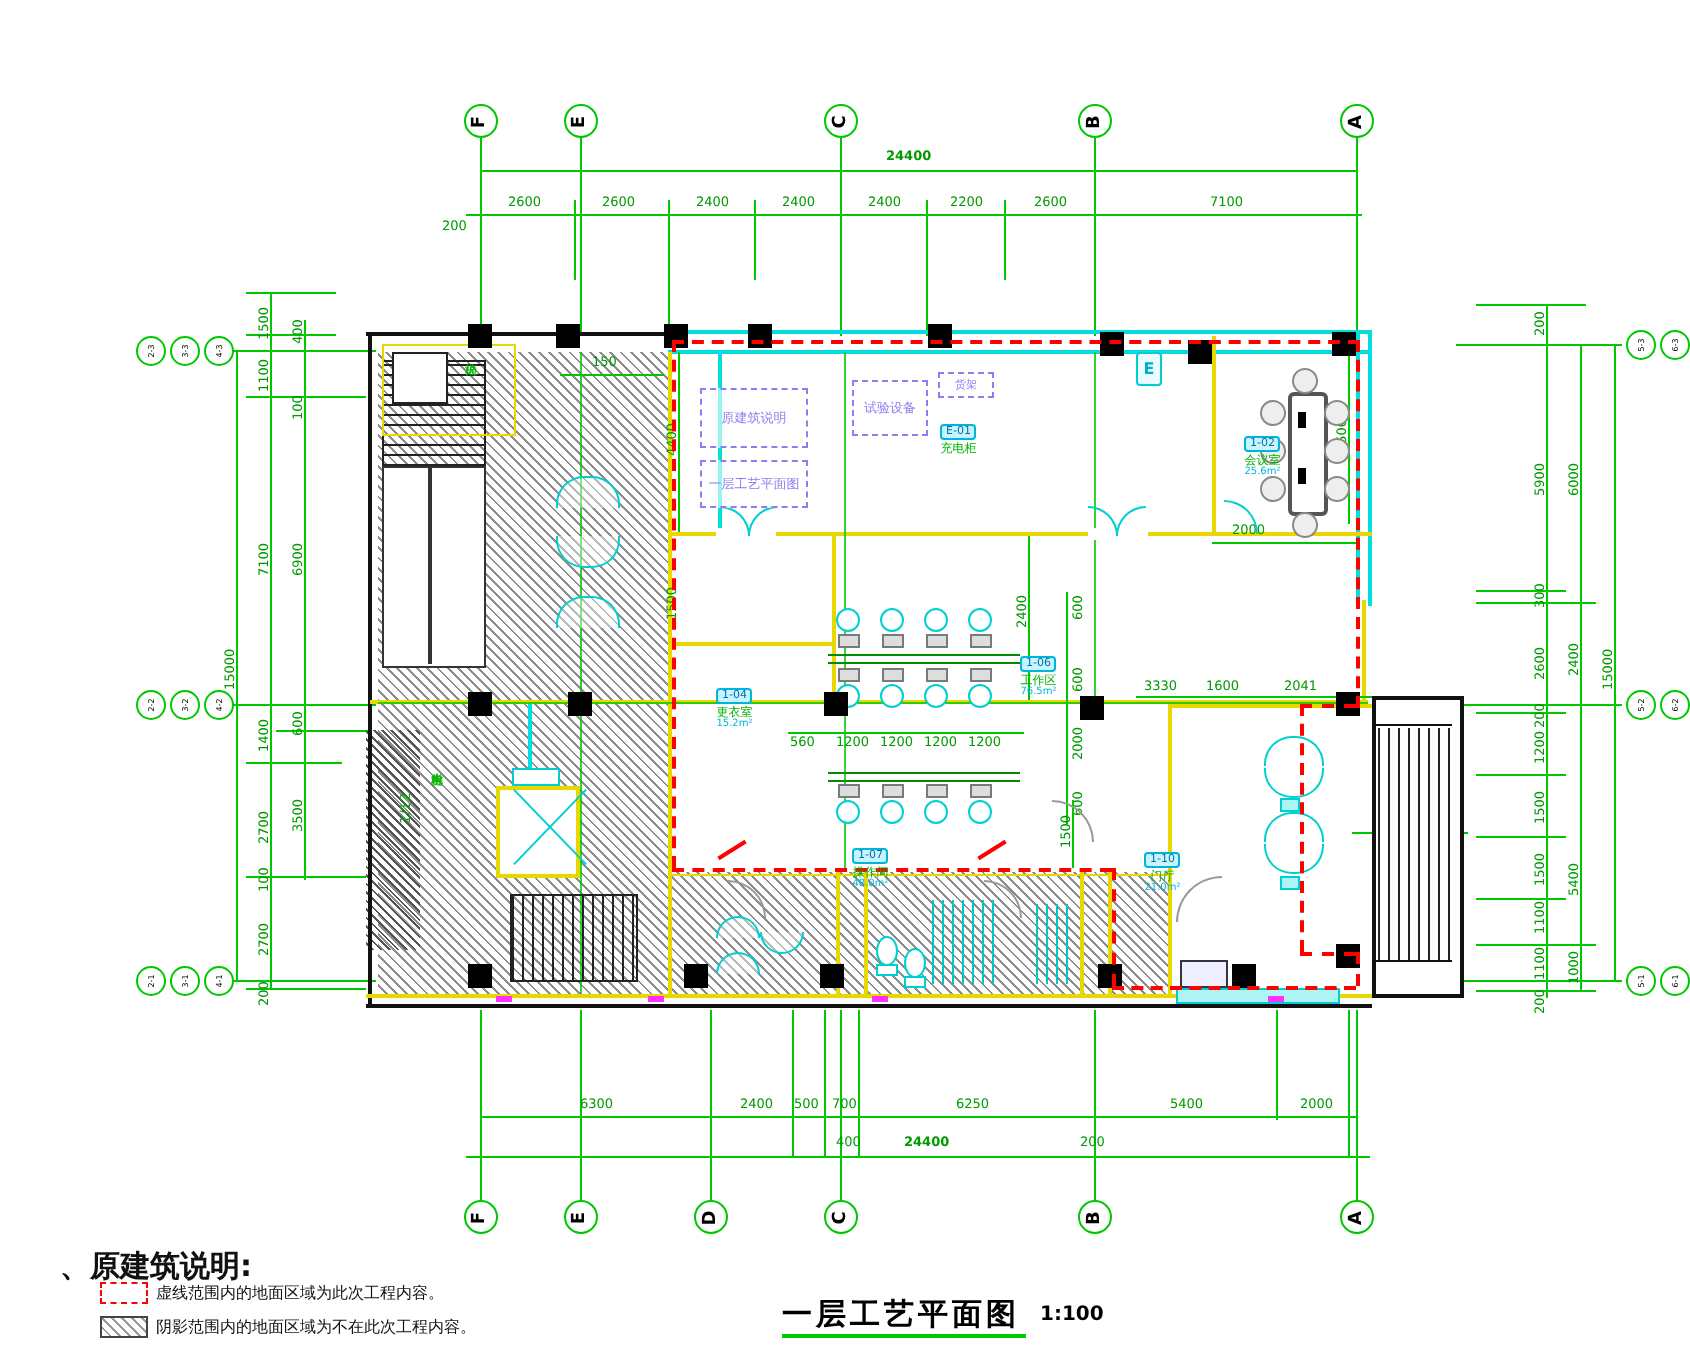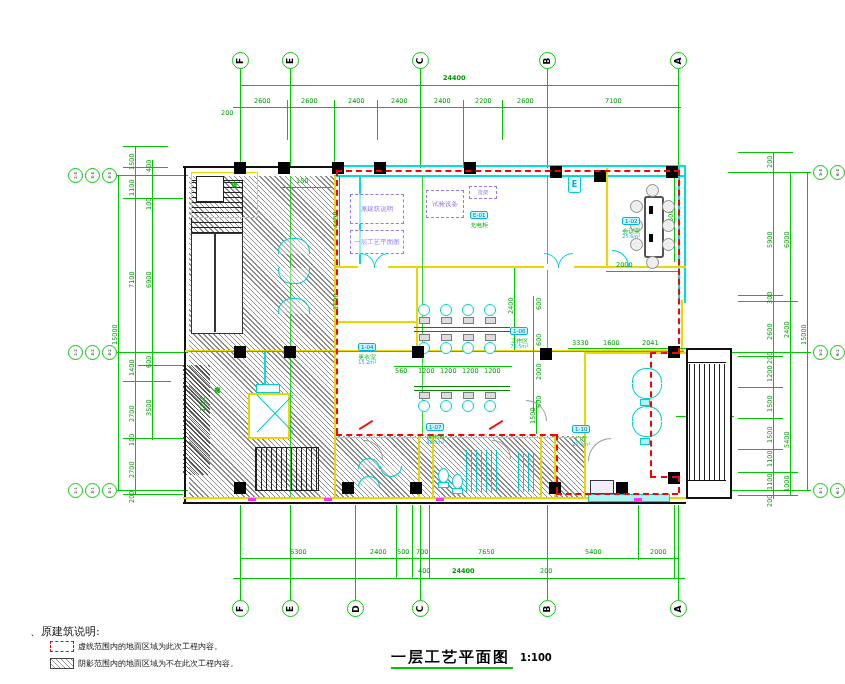--- a/index.html
+++ b/index.html
@@ -56,21 +56,21 @@
   .arcTL{position:absolute;border-top:1px solid #00cfcf;border-left:1px solid #00cfcf;border-radius:100% 0 0 0;z-index:3;}
   .garcTR{position:absolute;border-top:1px solid #999;border-right:1px solid #999;border-radius:0 100% 0 0;z-index:3;}
   .garcTL{position:absolute;border-top:1px solid #999;border-left:1px solid #999;border-radius:100% 0 0 0;z-index:3;}
   .fanU{position:absolute;width:28px;height:14px;border:1px solid #00cfcf;border-bottom:none;border-radius:14px 14px 0 0;z-index:4;background:rgba(255,255,255,.4);}
   .fanD{position:absolute;width:28px;height:14px;border:1px solid #00cfcf;border-top:none;border-radius:0 0 14px 14px;z-index:4;background:rgba(255,255,255,.4);}
   
   .treadH{position:absolute;background:repeating-linear-gradient(0deg,#222 0 1px,rgba(0,0,0,0) 1px 5px);border:1px solid #222;z-index:2;}
   .treadV{position:absolute;background:repeating-linear-gradient(90deg,#222 0 1px,rgba(0,0,0,0) 1px 5px);border:1px solid #222;z-index:2;}
   .grate{position:absolute;background:repeating-linear-gradient(90deg,#00c8c8 0 1px,rgba(0,0,0,0) 1px 5px);z-index:3;}
   
-  .legend-h{position:absolute;color:#111;font-size:11px;font-weight:normal;}
+  .legend-h{position:absolute;color:#111;font-size:15px;font-weight:bold;}
   .legend-t{position:absolute;color:#111;font-size:8px;}
   .sw-red{position:absolute;width:22px;height:9px;border:1.5px dashed #ff0000;background:#fff;}
   .sw-hatch{position:absolute;width:22px;height:9px;border:1px solid #444;
             background:repeating-linear-gradient(45deg,#fff 0 2.5px,#999 2.5px 3.5px);}
   .title{position:absolute;color:#000;font-size:15px;font-weight:bold;letter-spacing:2px;}
   .title-scale{position:absolute;color:#000;font-size:10px;font-weight:bold;}
   .gtxt{position:absolute;color:#00b400;font-size:6px;line-height:6.5px;white-space:nowrap;z-index:8;}
   .vtxt{writing-mode:vertical-rl;}
 </style>
 </head>
@@ -128,21 +128,21 @@
   <div class="gv" style="left:384px;top:505px;height:73px;"></div>
   <div class="gv" style="left:401px;top:505px;height:73px;"></div>
   <div class="gv" style="left:610px;top:505px;height:55px;"></div>
   <div class="gv" style="left:646px;top:505px;height:73px;"></div>
   <div class="gh" style="left:212px;top:558px;width:438px;"></div>
   <div class="gh" style="left:205px;top:578px;width:452px;"></div>
   <div class="d" style="left:262px;top:549px;">6300</div>
   <div class="d" style="left:342px;top:549px;">2400</div>
   <div class="d" style="left:369px;top:549px;">500</div>
   <div class="d" style="left:388px;top:549px;">700</div>
-  <div class="d" style="left:450px;top:549px;">7650</div>
+  <div class="d" style="left:450px;top:549px;">6250</div>
   <div class="d" style="left:557px;top:549px;">5400</div>
   <div class="d" style="left:622px;top:549px;">2000</div>
   <div class="d" style="left:390px;top:568px;">400</div>
   <div class="d" style="left:424px;top:568px;font-weight:bold;">24400</div>
   <div class="d" style="left:512px;top:568px;">200</div>
   <div class="bub" style="left:204px;top:600px;">
       <span>F</span>
     </div>
   <div class="bub" style="left:254px;top:600px;">
       <span>E</span>

